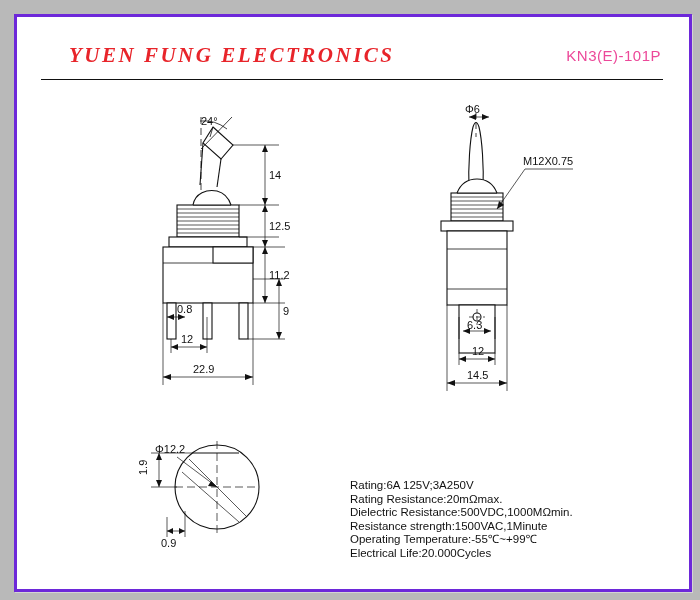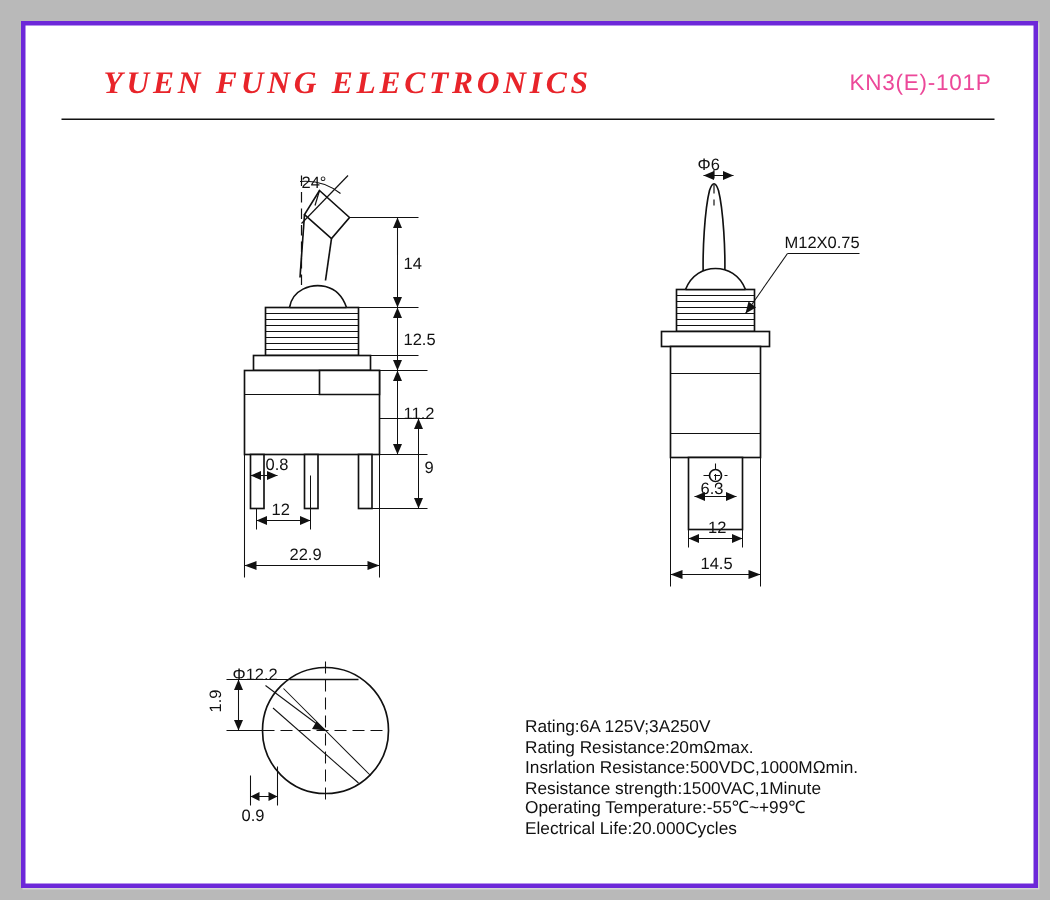--- a/index.html
+++ b/index.html
@@ -295,19 +295,19 @@
 
       <text x="138" y="436">Φ12.2</text>
       <text x="130" y="458" transform="rotate(-90 130 458)">1.9</text>
       <text x="144" y="530">0.9</text>
     </g>
   </svg>
 
   <div class="spec">
     <div>Rating:6A 125V;3A250V</div>
     <div>Rating Resistance:20mΩmax.</div>
-    <div>Insrlation Resistance:500VDC,1000MΩmin.</div>
+    <div>Dielectric Resistance:500VDC,1000MΩmin.</div>
     <div>Resistance strength:1500VAC,1Minute</div>
     <div>Operating Temperature:-55℃~+99℃</div>
     <div>Electrical Life:20.000Cycles</div>
   </div>
 
 </div>
 
 </body></html>

